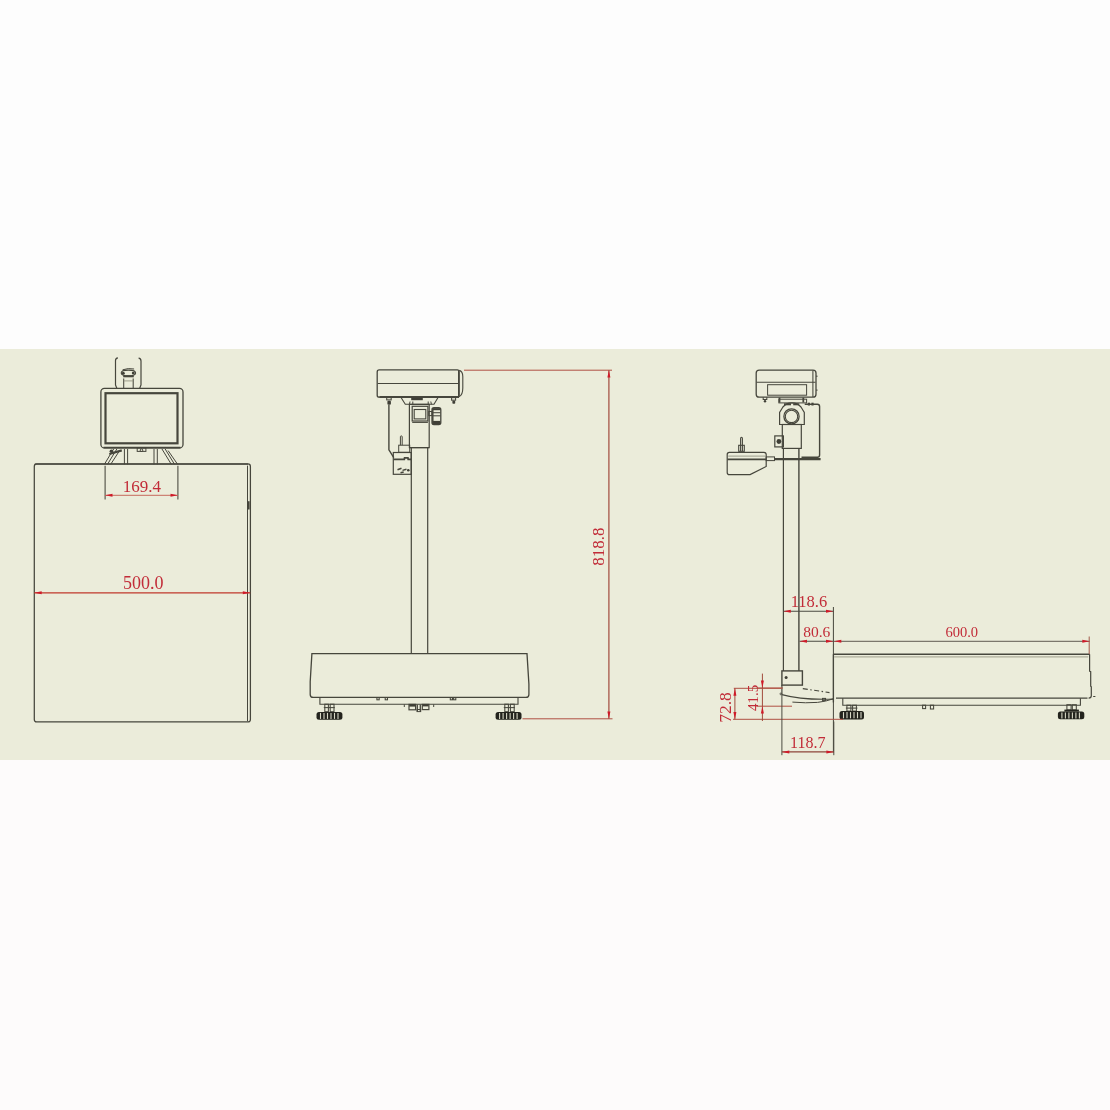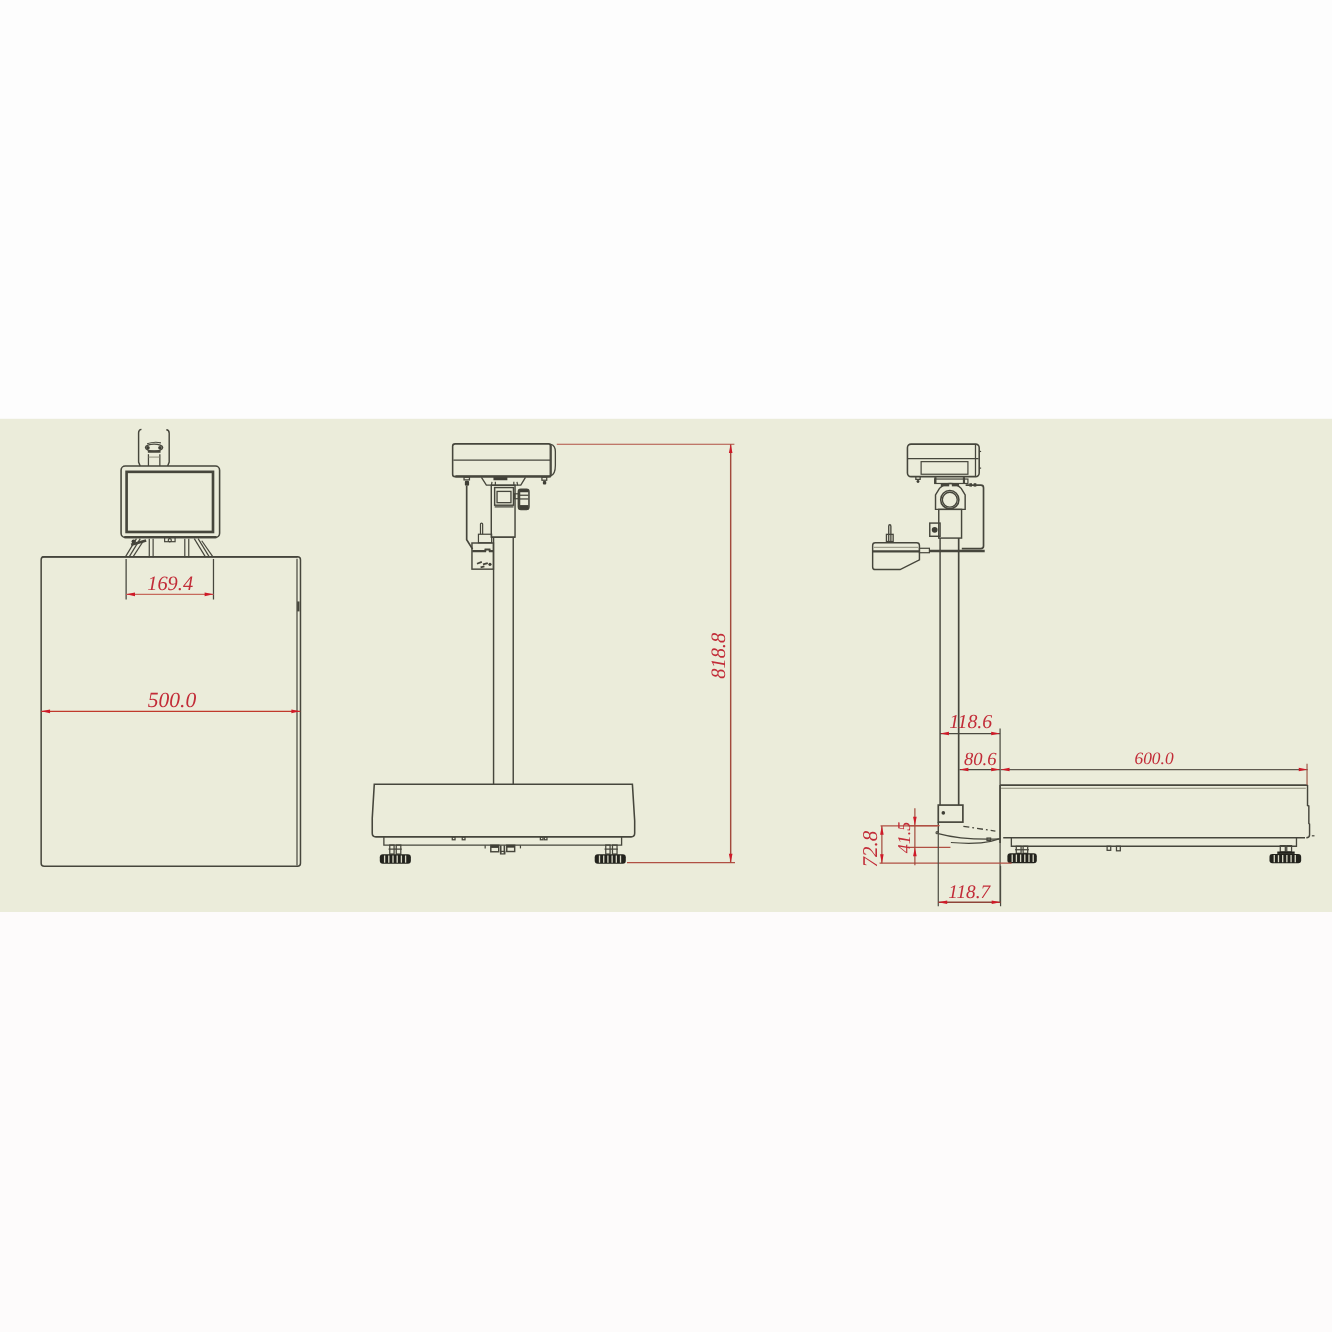--- a/index.html
+++ b/index.html
@@ -1,16 +1,16 @@
 <!DOCTYPE html>
 <html><head>
 <meta charset="utf-8">
 <style>
   html,body{margin:0;padding:0;background:#ffffff;}
-  #page{position:relative;width:1110px;height:1110px;background:#fdfdfd;font-family:"Liberation Serif",serif;font-style:italic;}
+  #page{position:relative;width:1110px;height:1110px;background:#fdfdfd;font-family:"Liberation Serif",serif;}
   svg{position:absolute;left:0;top:0;}
   text{font-family:"Liberation Serif",serif;}
 </style>
 </head>
 <body>
 <div id="page">
 <svg width="1110" height="1110" viewBox="0 0 1110 1110">
 
   <rect x="0" y="349" width="1110" height="411" fill="#ebecda"></rect>
 

